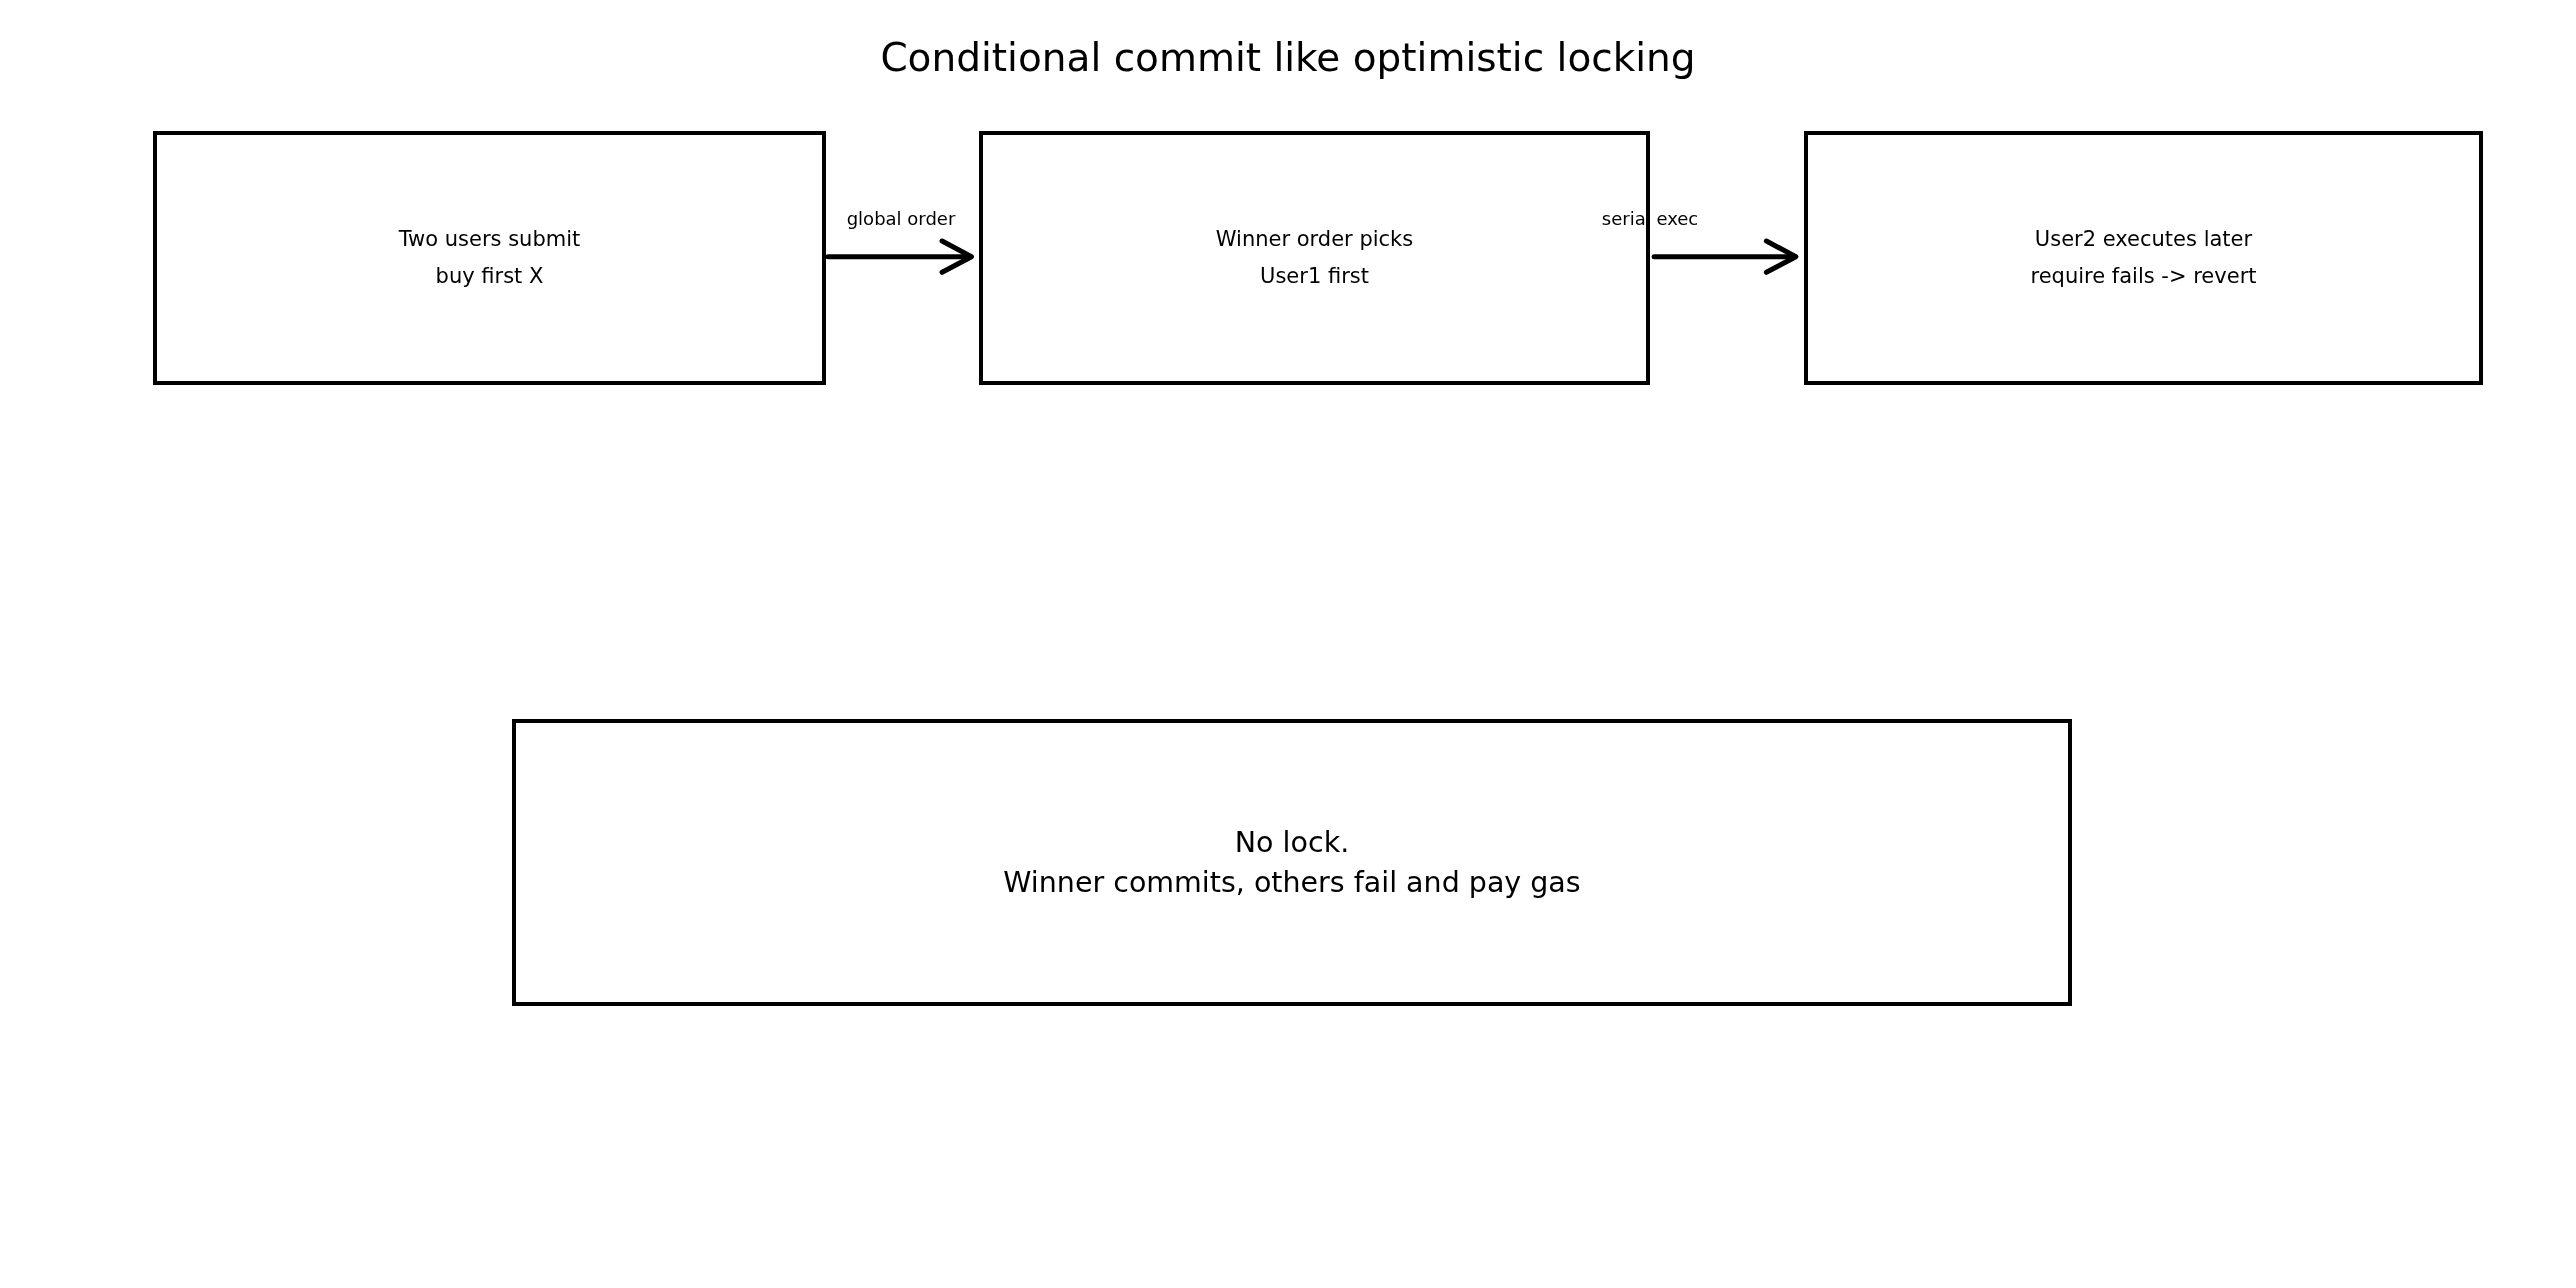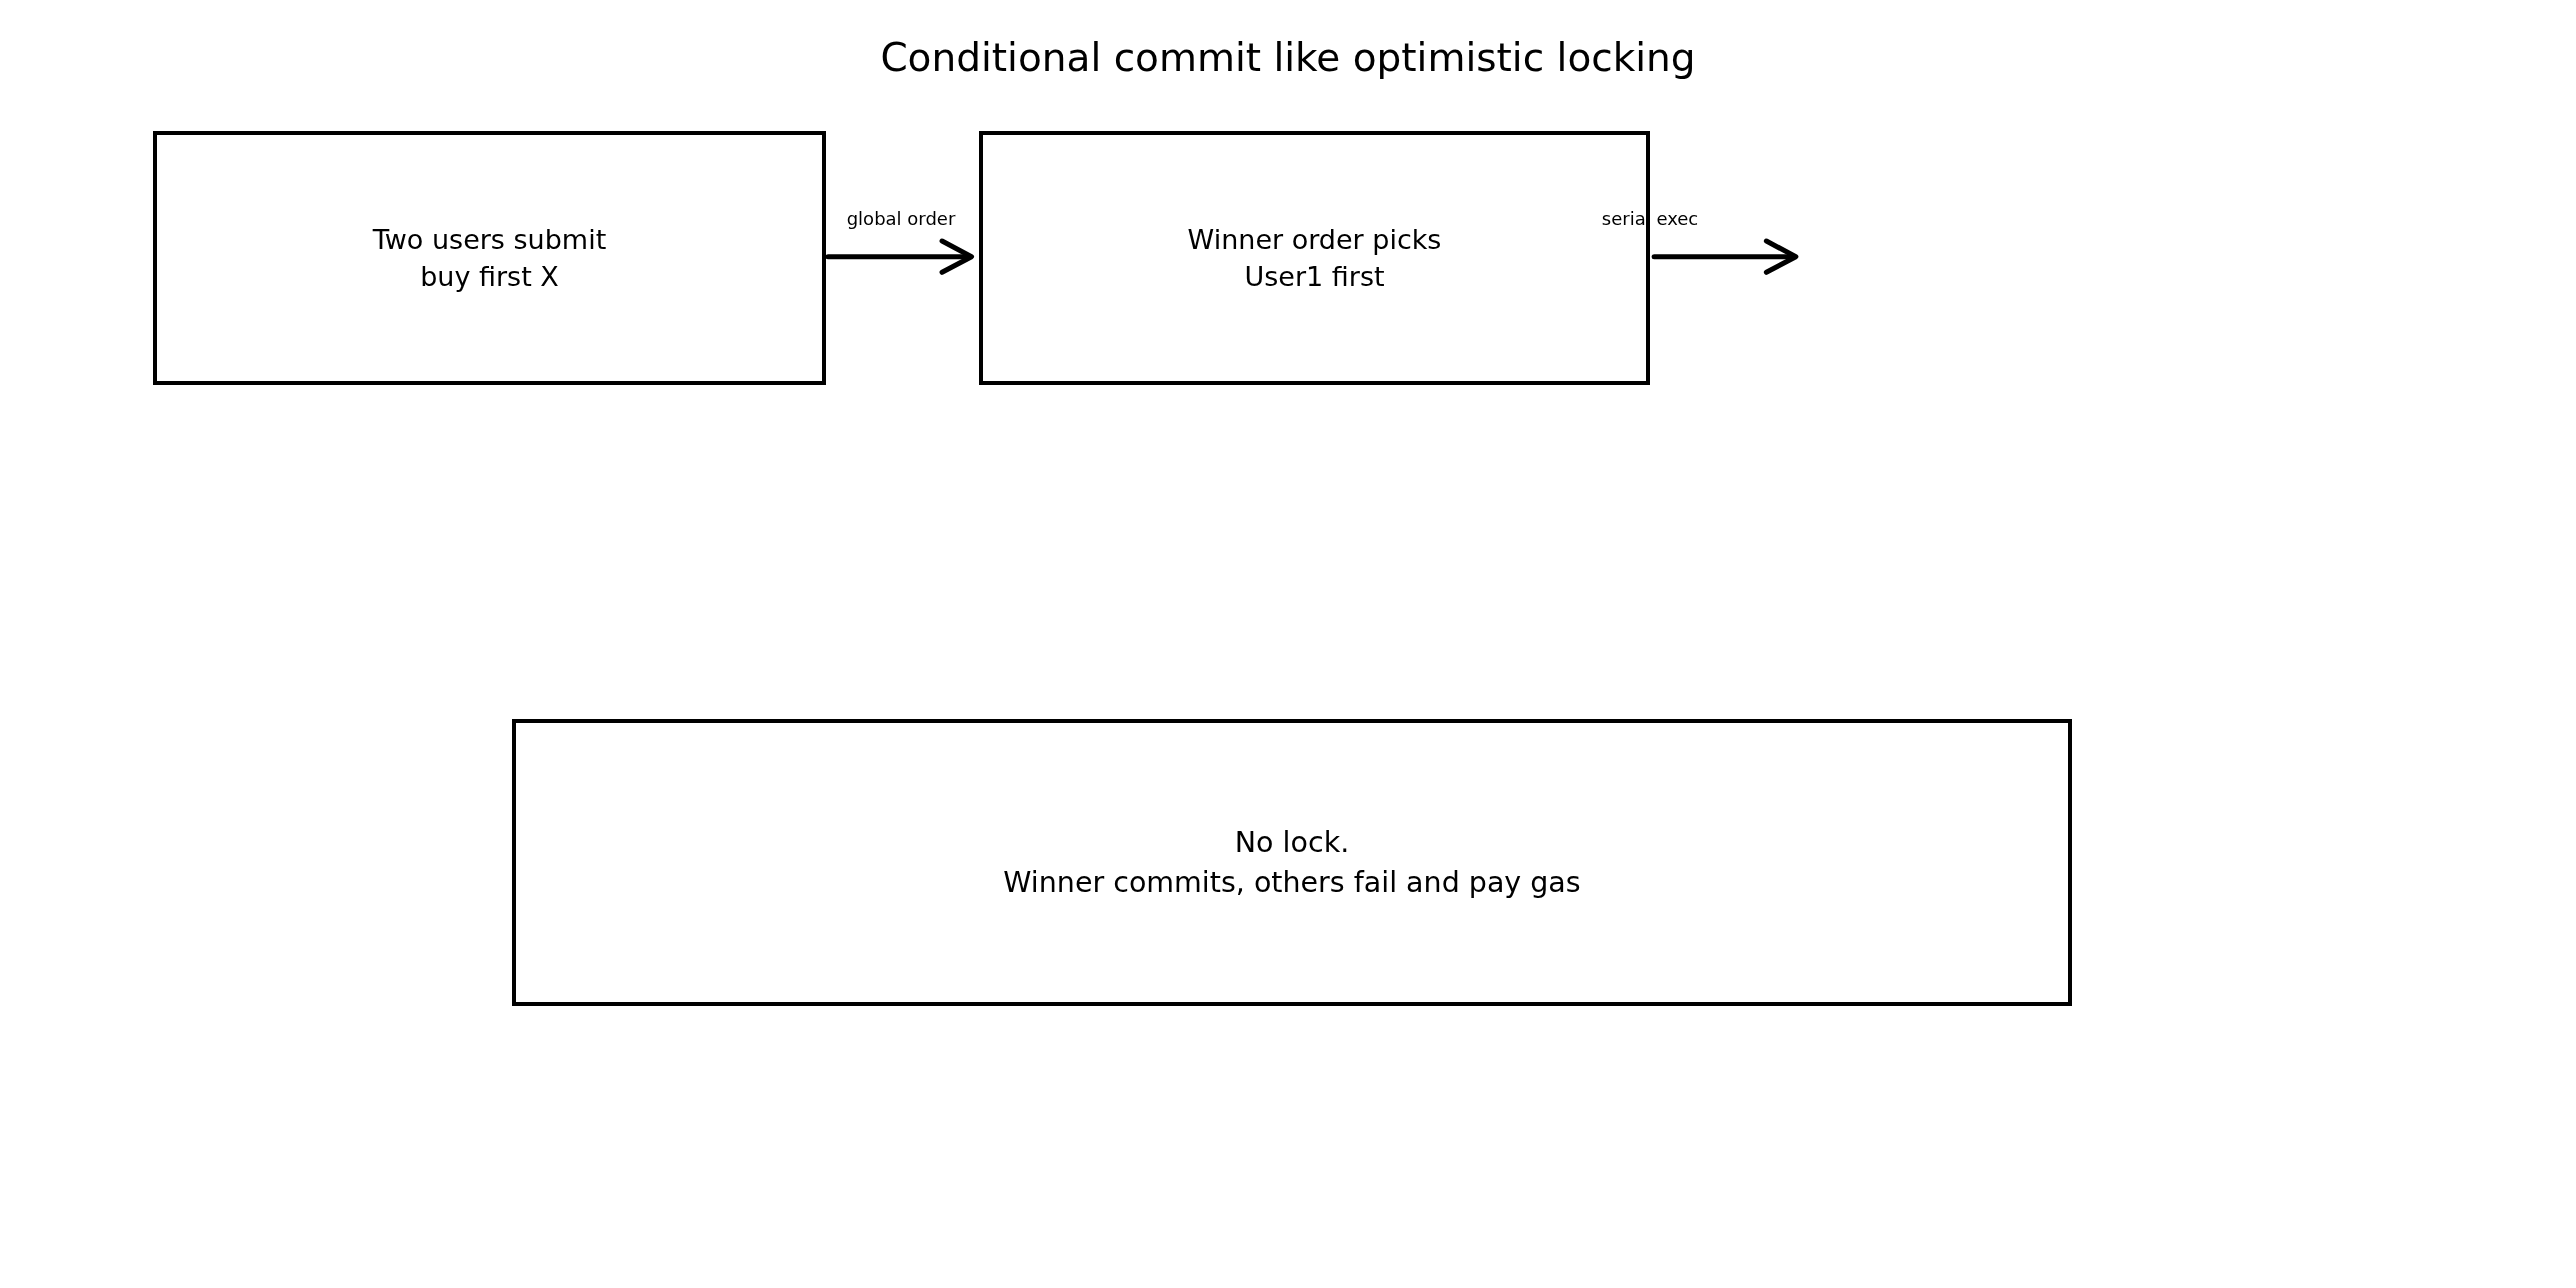--- a/index.html
+++ b/index.html
@@ -34,21 +34,21 @@
   }
   .flow-box {
     position: absolute;
     border: 4.6px solid var(--stroke);
     background: var(--background);
     display: flex;
     flex-direction: column;
     align-items: center;
     justify-content: center;
     text-align: center;
-    font-size: 27px;
+    font-size: 21px;
     line-height: 37px;
     color: var(--text);
   }
   .flow-box .line { white-space: pre; }
   .box-1 { left: 153px; top: 131px; width: 673px; height: 254px; }
   .box-2 { left: 979px; top: 131px; width: 671px; height: 254px; }
   .box-3 { left: 1804px; top: 131px; width: 679px; height: 254px; }
   .summary-box {
     left: 512px; top: 719px; width: 1560px; height: 287px;
     font-size: 28.5px;
@@ -85,20 +85,24 @@
   <div class="flow-box box-1">
     <div class="line">Two users submit</div>
     <div class="line">buy first X</div>
   </div>
 
   <div class="flow-box box-2">
     <div class="line">Winner order picks</div>
     <div class="line">User1 first</div>
   </div>
 
+  <div class="flow-box box-3">
+    <div class="line">User2 executes later</div>
+    <div class="line">require fails -&gt; revert</div>
+  </div>
 
   <div class="arrow-label arrow-label-1">global order</div>
   <div class="arrow-label arrow-label-2">serial exec</div>
 
   <svg class="arrows-layer" viewBox="0 0 2800 1400" xmlns="http://www.w3.org/2000/svg">
     <g stroke="currentColor" stroke-width="5.5" fill="none" stroke-linecap="round" stroke-linejoin="round">
       <g>
         <path d="M 900 279 L 1048 279"></path>
         <path d="M 1024 262 L 1056 279 L 1024 296"></path>
       </g>

